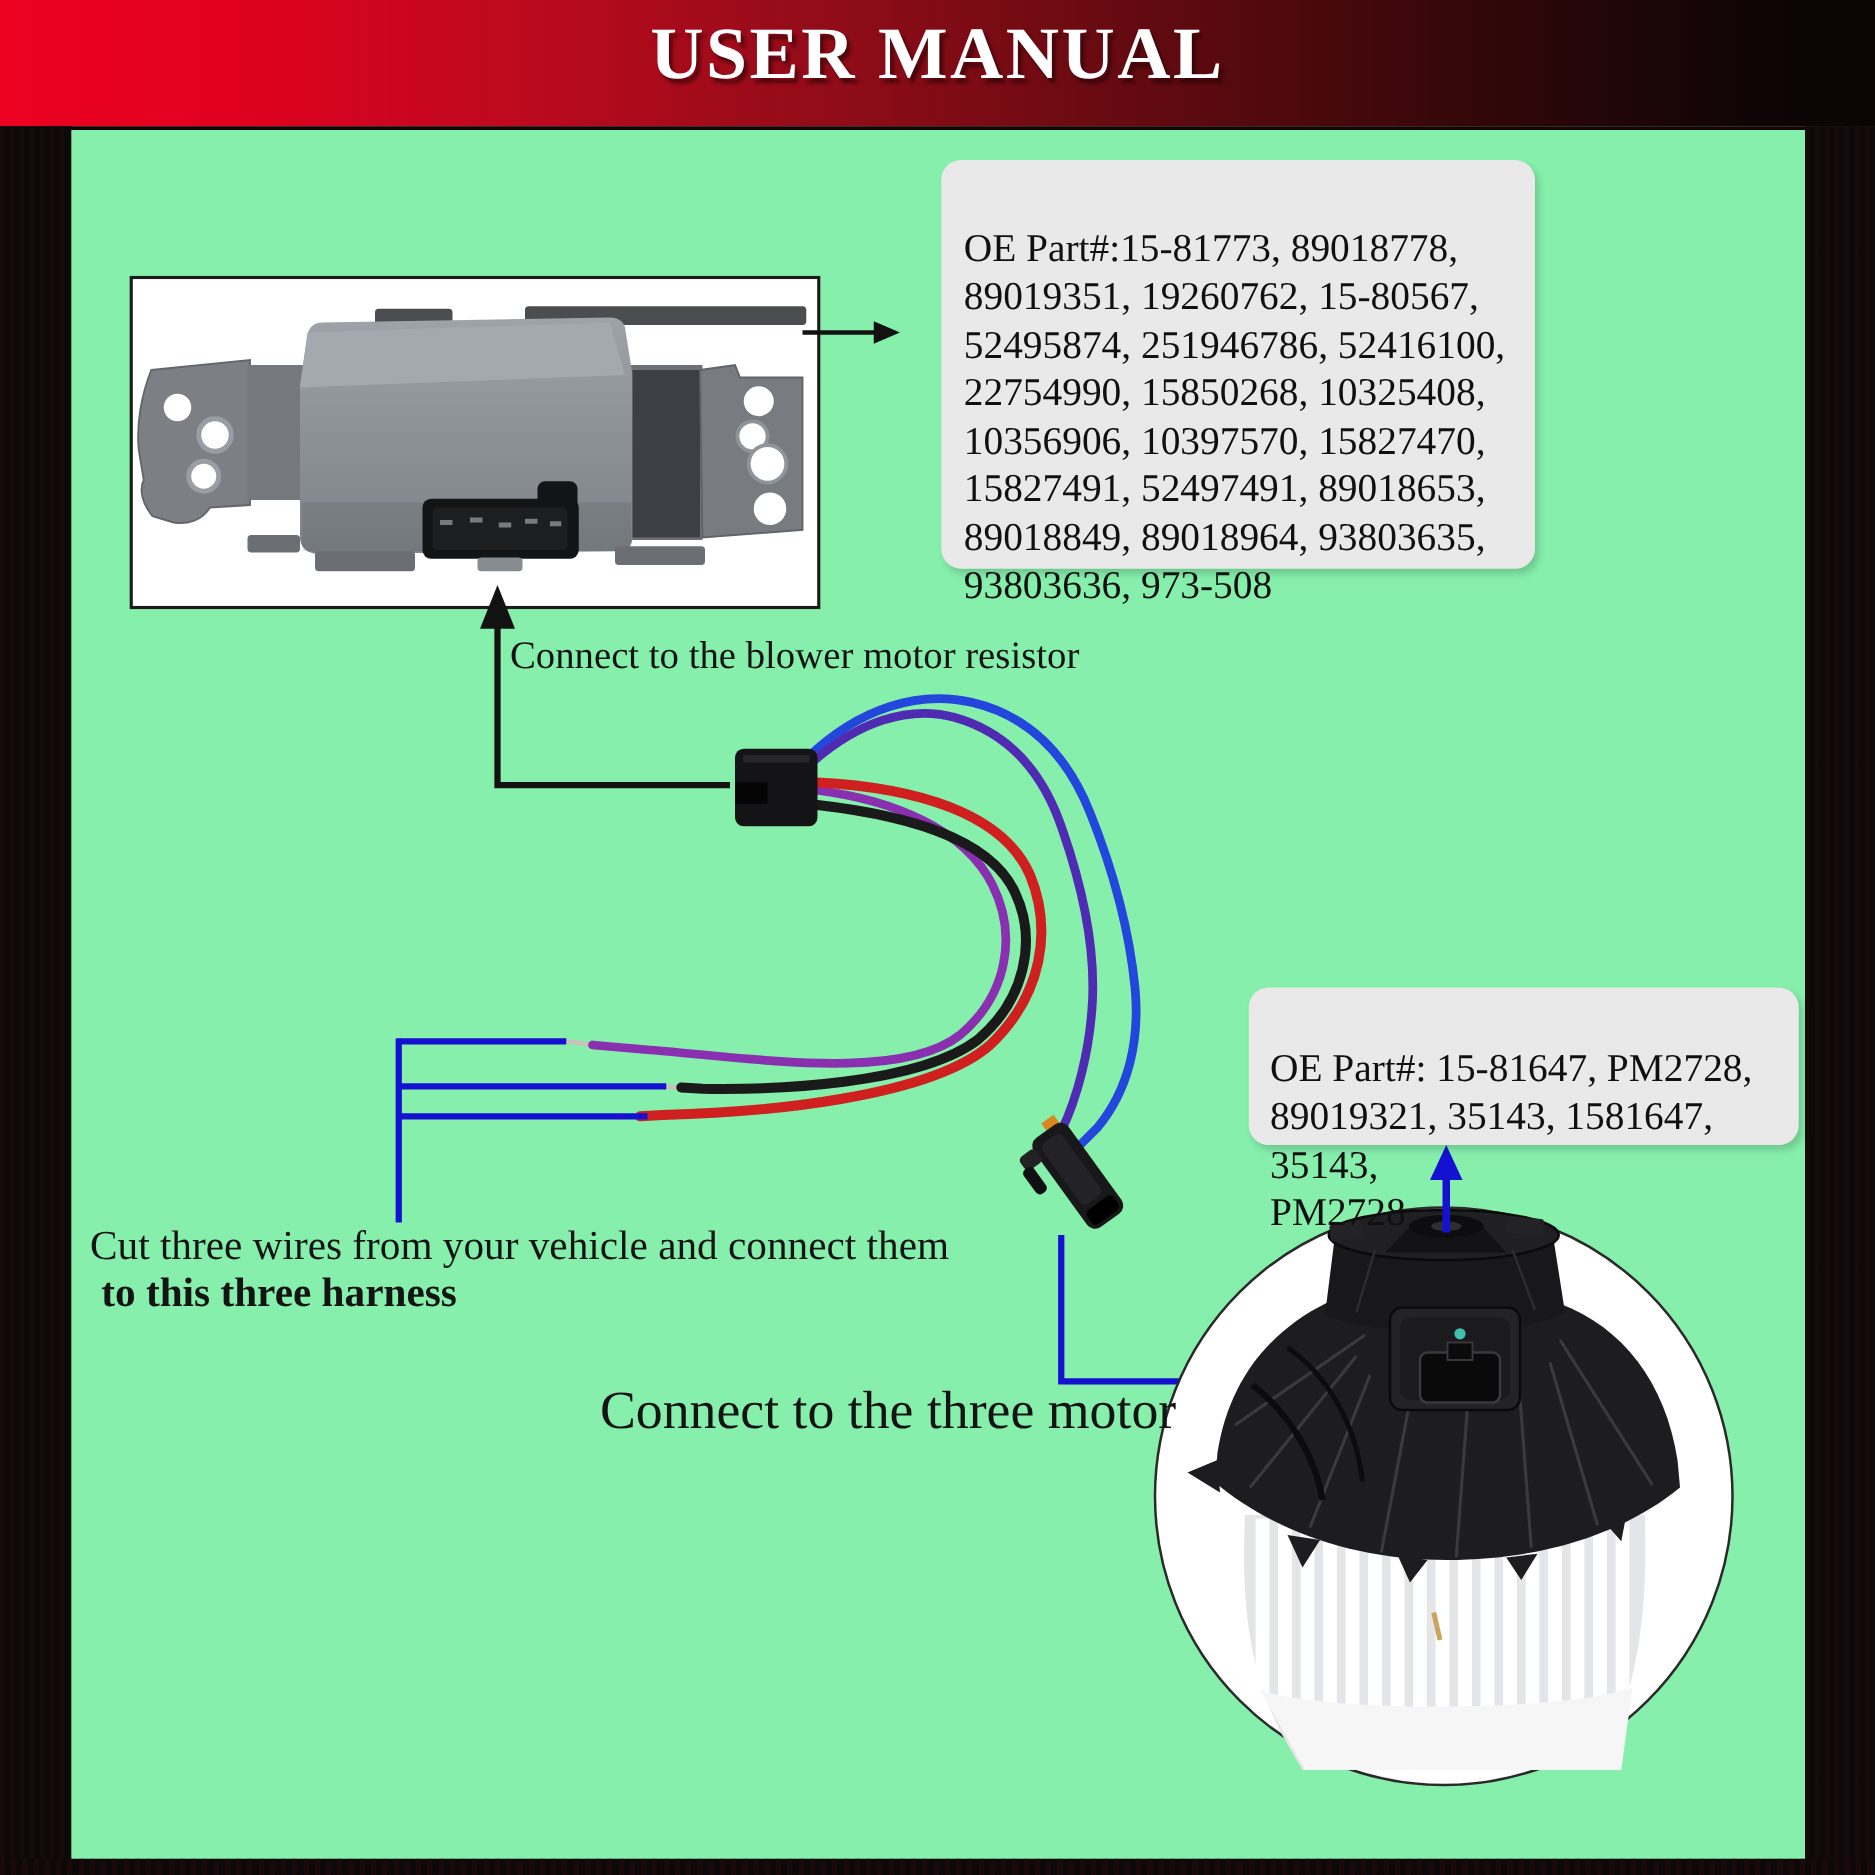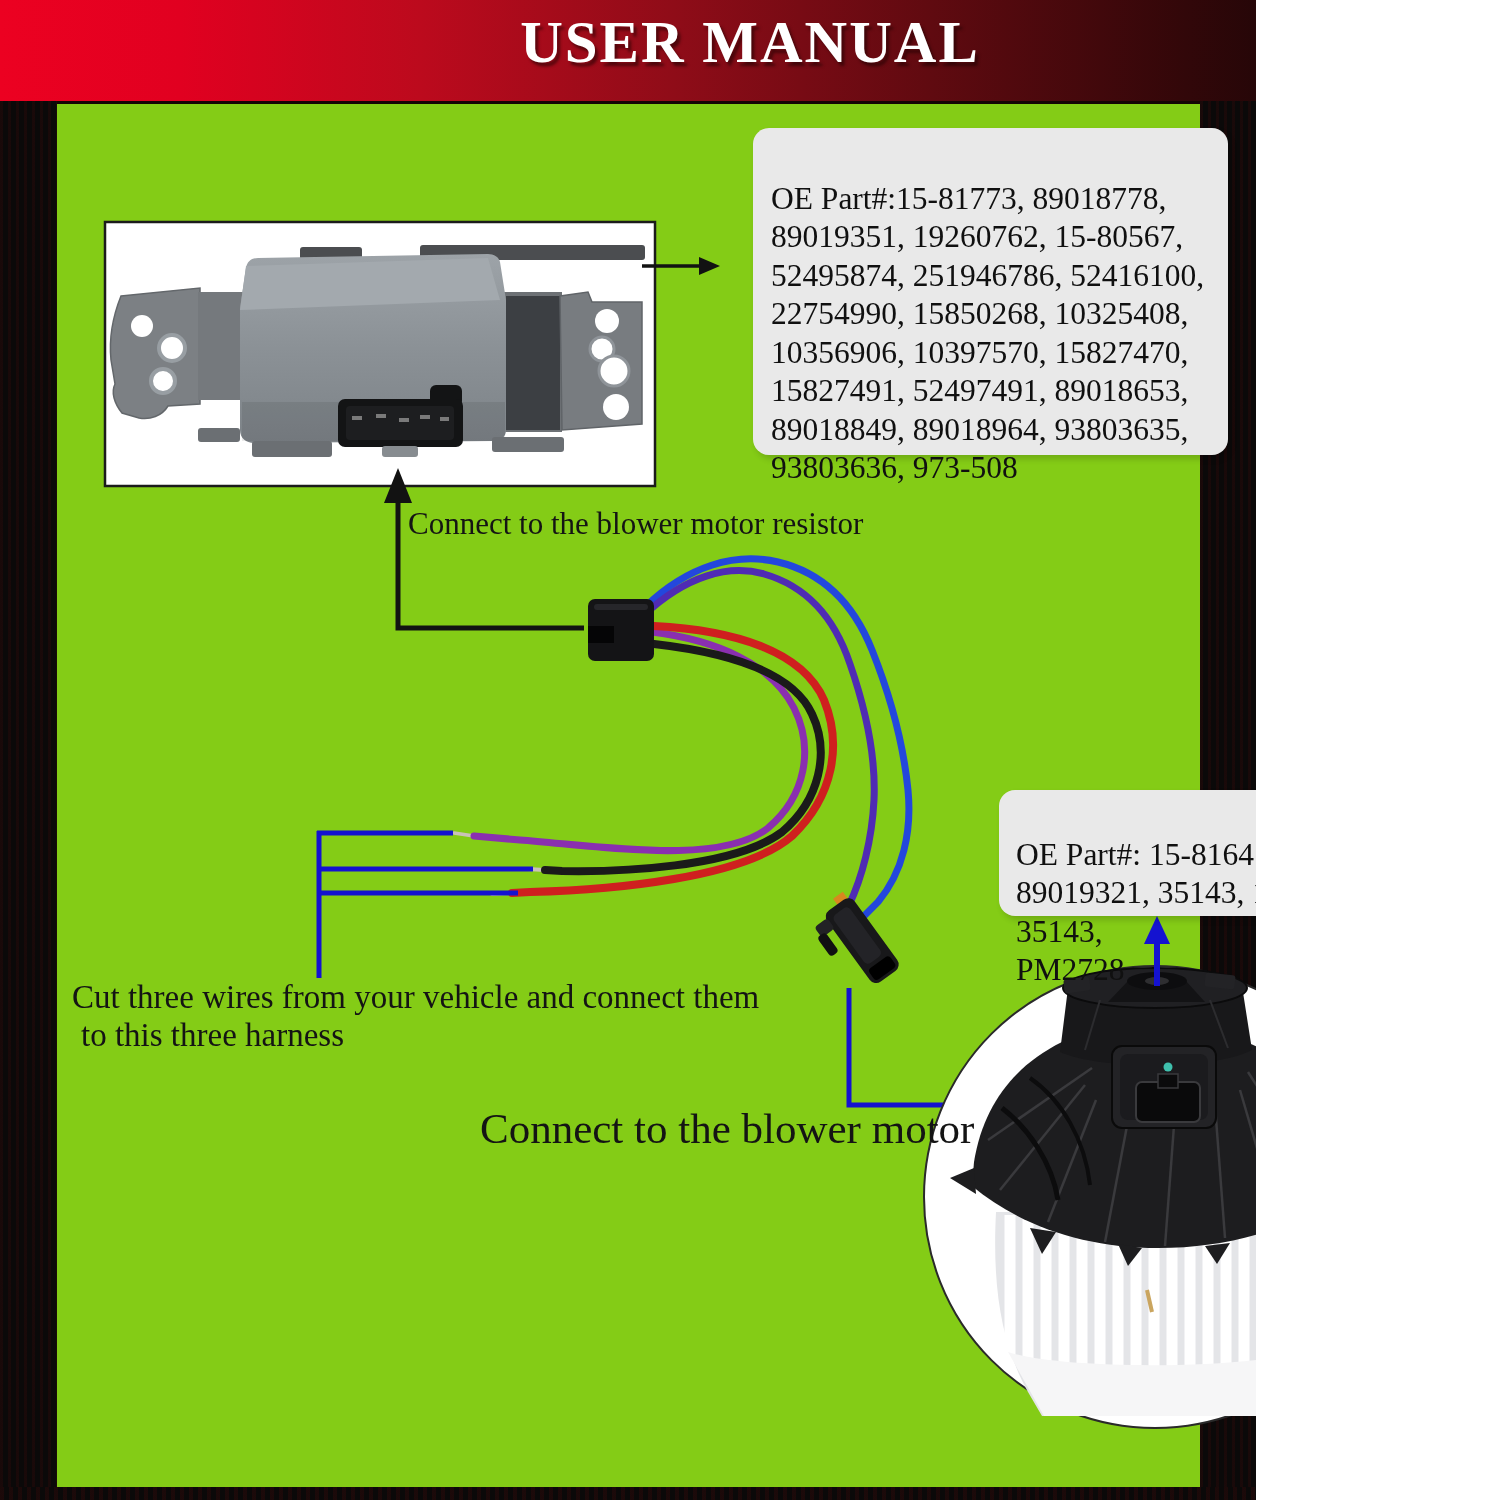--- a/index.html
+++ b/index.html
@@ -1,17 +1,17 @@
 <!DOCTYPE html>
 <html><head>
 <meta charset="utf-8">
 <style>
   html,body{margin:0;padding:0;background:#ffffff;}
   .page{
-    position:relative;width:1256px;height:1500px;background:#84cc16;
+    position:relative;width:1500px;height:1500px;background:#86efac;
     overflow:hidden;font-family:"Liberation Serif", serif;color:#141414;
   }
   
   .banner{
     position:absolute;left:0;top:0;width:1500px;height:101px;
     background:linear-gradient(90deg,#ec0121 0%,#e10020 12%,#bc0a1d 28%,#8f0c18 45%,#600a10 62%,#320709 79%,#100506 93%,#0a0404 100%);
     border-bottom:3px solid #140404;
   }
   .banner-title{
     position:absolute;left:0;top:8px;width:100%;text-align:center;
@@ -36,21 +36,21 @@
     box-shadow:3px 4px 6px rgba(0,0,0,.16);
     font-size:31.5px;line-height:38.5px;color:#101010;
     white-space:pre-line;box-sizing:border-box;margin-left:31px;
   }
   .oe-box.box1{left:722px;top:128px;width:475px;height:327px;padding:13px 6px 0 18px;}
   .oe-box.box2{left:968px;top:790px;width:440px;height:126px;padding:7px 6px 0 17px;}
   
   .caption{position:absolute;color:#141414;white-space:nowrap;}
   .caption.c1{left:408px;top:506px;font-size:31px;}
   .caption.c2{left:72px;top:966px;font-size:33px;line-height:38px;white-space:normal;width:700px;margin-top:12px;}
-  .caption.c2 .line2{padding-left:9px;}
+  .caption.c2 .line2{padding-left:9px;font-weight:bold;}
   .caption.c3{left:480px;top:1104px;font-size:43px;}
 </style>
 </head>
 <body>
 
 <div class="page">
 
   <div class="banner">
     <div class="banner-title">USER MANUAL</div>
   </div>
@@ -243,15 +243,15 @@
     <span>OE Part#: 15-81647, PM2728,
 89019321, 35143, 1581647, 35143,
 PM2728</span>
   </div>
 
   <div class="caption c1">Connect to the blower motor resistor</div>
   <div class="caption c2">
     <div>Cut three wires from your vehicle and connect them</div>
     <div class="line2">to this three harness</div>
   </div>
-  <div class="caption c3">Connect to the blower motor</div>
+  <div class="caption c3">Connect to the three motor</div>
 
 </div>
 
 </body></html>

